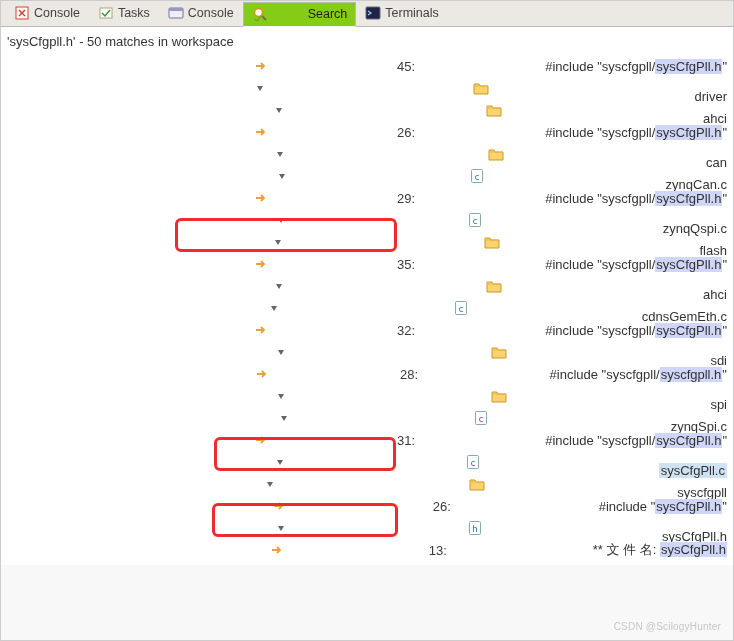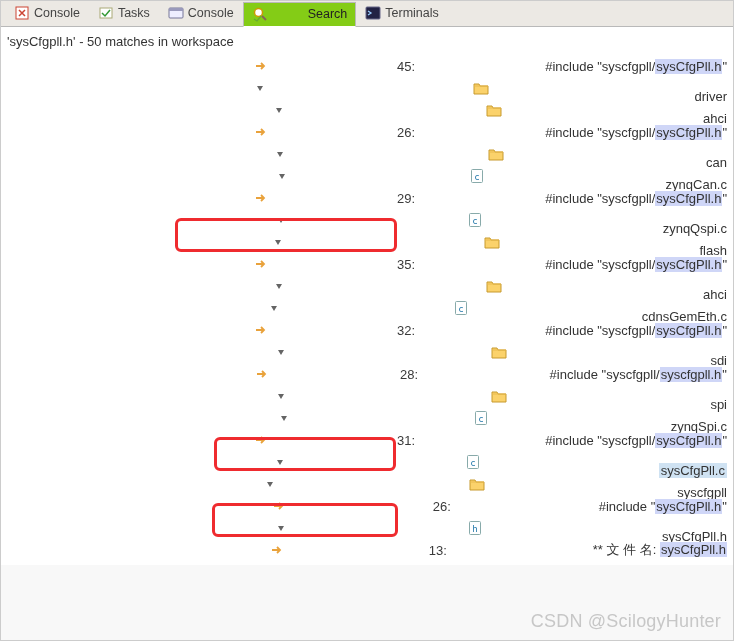--- a/index.html
+++ b/index.html
@@ -82,21 +82,21 @@
   .redbox {
     position: absolute;
     border: 3px solid #ef2b2f;
     border-radius: 6px;
     pointer-events: none;
   }
   .watermark {
     position: absolute;
     right: 12px;
     bottom: 8px;
-    font-size: 18px;
+    font-size: 10px;
     color: #c7c7c7;
     font-family: Arial, sans-serif;
     letter-spacing: 0.2px;
     pointer-events: none;
   }
   .pad { display: inline-block; }
 </style>
 </head>
 <body>
 

